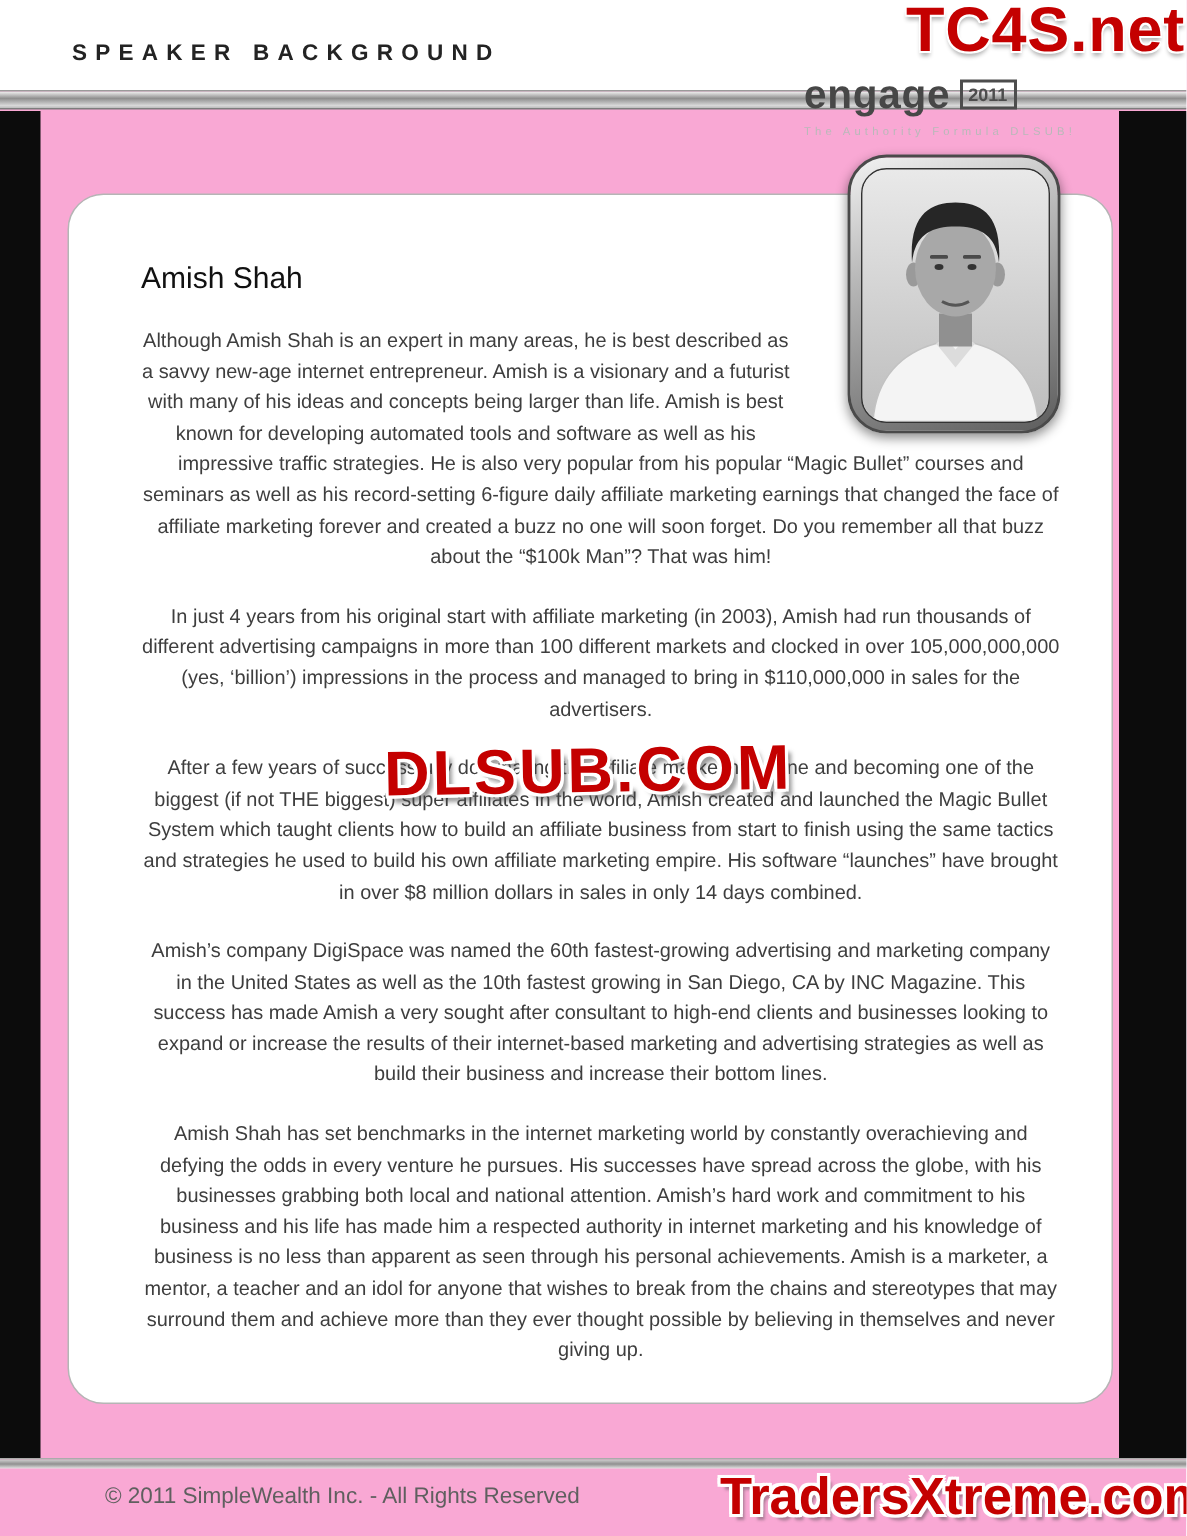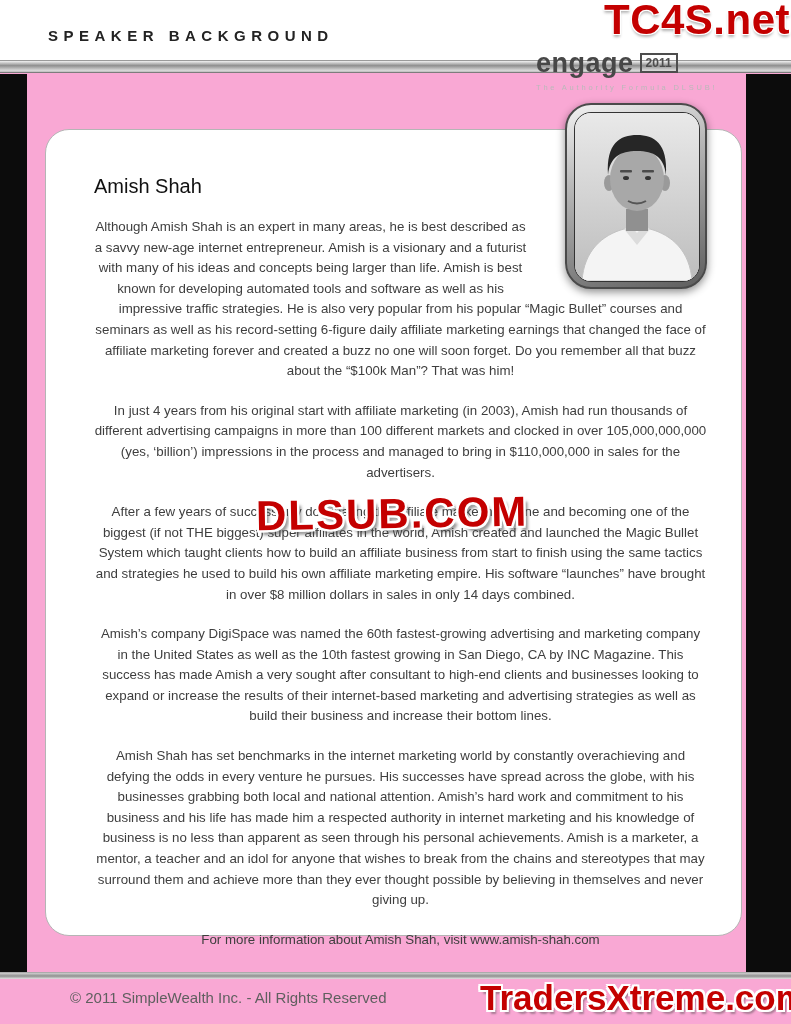--- a/index.html
+++ b/index.html
@@ -135,21 +135,20 @@
   <div class="bar bar-right"></div>
 
   <div class="card">
     <div class="photo-spacer"></div>
     <h1 class="bio-name">Amish Shah</h1>
     <p class="bio-par">Although Amish Shah is an expert in many areas, he is best described as a savvy new-age internet entrepreneur. Amish is a visionary and a futurist with many of his ideas and concepts being larger than life. Amish is best known for developing automated tools and software as well as his impressive traffic strategies. He is also very popular from his popular “Magic Bullet” courses and seminars as well as his record-setting 6-figure daily affiliate marketing earnings that changed the face of affiliate marketing forever and created a buzz no one will soon forget. Do you remember all that buzz about the “$100k Man”? That was him!</p>
     <p class="bio-par">In just 4 years from his original start with affiliate marketing (in 2003), Amish had run thousands of different advertising campaigns in more than 100 different markets and clocked in over 105,000,000,000 (yes, ‘billion’) impressions in the process and managed to bring in $110,000,000 in sales for the advertisers.</p>
     <p class="bio-par">After a few years of successfully dominating the affiliate marketing scene and becoming one of the biggest (if not THE biggest) super affiliates in the world, Amish created and launched the Magic Bullet System which taught clients how to build an affiliate business from start to finish using the same tactics and strategies he used to build his own affiliate marketing empire. His software “launches” have brought in over $8 million dollars in sales in only 14 days combined.</p>
     <p class="bio-par">Amish’s company DigiSpace was named the 60th fastest-growing advertising and marketing company in the United States as well as the 10th fastest growing in San Diego, CA by INC Magazine. This success has made Amish a very sought after consultant to high-end clients and businesses looking to expand or increase the results of their internet-based marketing and advertising strategies as well as build their business and increase their bottom lines.</p>
     <p class="bio-par">Amish Shah has set benchmarks in the internet marketing world by constantly overachieving and defying the odds in every venture he pursues. His successes have spread across the globe, with his businesses grabbing both local and national attention. Amish’s hard work and commitment to his business and his life has made him a respected authority in internet marketing and his knowledge of business is no less than apparent as seen through his personal achievements. Amish is a marketer, a mentor, a teacher and an idol for anyone that wishes to break from the chains and stereotypes that may surround them and achieve more than they ever thought possible by believing in themselves and never giving up.</p>
-    <p class="bio-par">For more information about Amish Shah, visit www.amish-shah.com</p>
   </div>
 
   <div class="photo-frame">
     <div class="photo-inner">
       <svg viewBox="0 0 126 168" preserveAspectRatio="xMidYMid slice" aria-hidden="true">
         <defs>
           <linearGradient id="pbg" x1="0" y1="0" x2="0" y2="1">
             <stop offset="0" stop-color="#e9e9e9"></stop>
             <stop offset="1" stop-color="#bdbdbd"></stop>
           </linearGradient>

